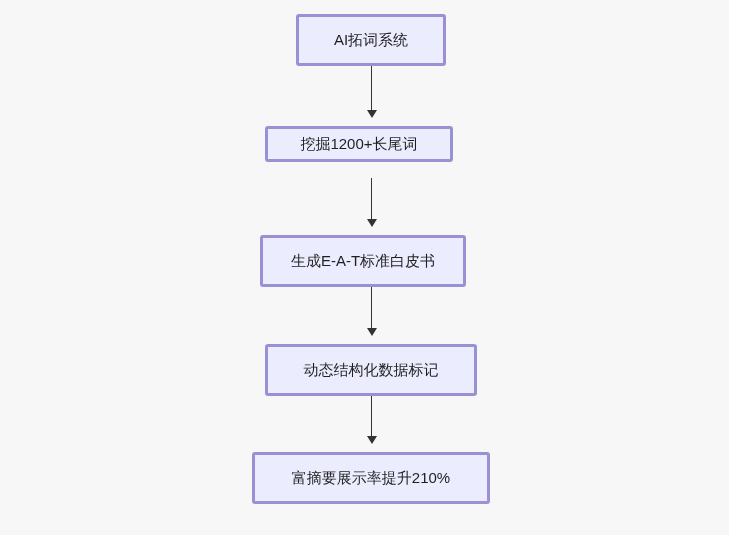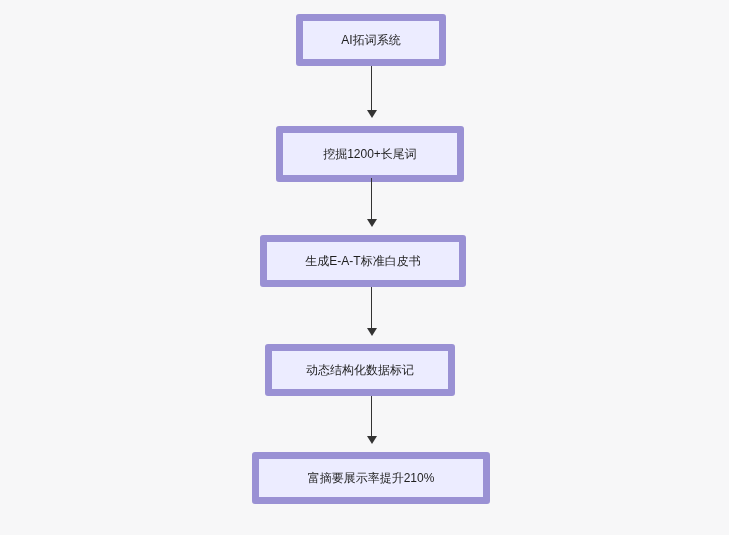--- a/index.html
+++ b/index.html
@@ -15,24 +15,24 @@
   }
   #flow {
     position: relative;
     width: 729px;
     height: 535px;
   }
   .node {
     position: absolute;
     box-sizing: border-box;
     background: #ececff;
-    border: 7px solid #701a75;
+    border: 3px solid #701a75;
     border-radius: 3px;
     color: #1f1f1f;
-    font-size: 12px;
+    font-size: 15px;
     line-height: 1.2;
     display: flex;
     align-items: center;
     justify-content: center;
     text-align: center;
     white-space: nowrap;
   }
   .edge {
     position: absolute;
     width: 0;
@@ -46,23 +46,23 @@
     border-right: 5px solid transparent;
     border-top: 8px solid #333;
   }
 </style>
 </head>
 <body>
 
 <div id="flow">
 
   <div class="node" style="left: 296px; top: 14px; width: 150px; height: 52px; background: rgb(236, 236, 255); border-color: rgb(154, 145, 212);">AI拓词系统</div>
-  <div class="node" style="left: 276px; top: 126px; width: 188px; height: 56px; background: rgb(236, 236, 255); border-color: rgb(154, 145, 212);">挖掘1200+长尾词</div>
+  <div class="node" style="left: 265px; top: 126px; width: 188px; height: 36px; background: rgb(236, 236, 255); border-color: rgb(154, 145, 212);">挖掘1200+长尾词</div>
   <div class="node" style="left: 260px; top: 235px; width: 206px; height: 52px; background: rgb(236, 236, 255); border-color: rgb(154, 145, 212);">生成E-A-T标准白皮书</div>
-  <div class="node" style="left: 265px; top: 344px; width: 190px; height: 52px; background: rgb(236, 236, 255); border-color: rgb(154, 145, 212);">动态结构化数据标记</div>
+  <div class="node" style="left: 265px; top: 344px; width: 212px; height: 52px; background: rgb(236, 236, 255); border-color: rgb(154, 145, 212);">动态结构化数据标记</div>
   <div class="node" style="left: 252px; top: 452px; width: 238px; height: 52px; background: rgb(236, 236, 255); border-color: rgb(154, 145, 212);">富摘要展示率提升210%</div>
 
   <div class="edge" style="left: 371px; top: 66px; height: 45px; border-left-color: rgb(51, 51, 51);"></div>
   <div class="arrowhead" style="left: 366.7px; top: 110px; border-top-color: rgb(51, 51, 51);"></div>
 
   <div class="edge" style="left: 371px; top: 178px; height: 42px; border-left-color: rgb(51, 51, 51);"></div>
   <div class="arrowhead" style="left: 366.7px; top: 219px; border-top-color: rgb(51, 51, 51);"></div>
 
   <div class="edge" style="left: 371px; top: 287px; height: 42px; border-left-color: rgb(51, 51, 51);"></div>
   <div class="arrowhead" style="left: 366.7px; top: 328px; border-top-color: rgb(51, 51, 51);"></div>

